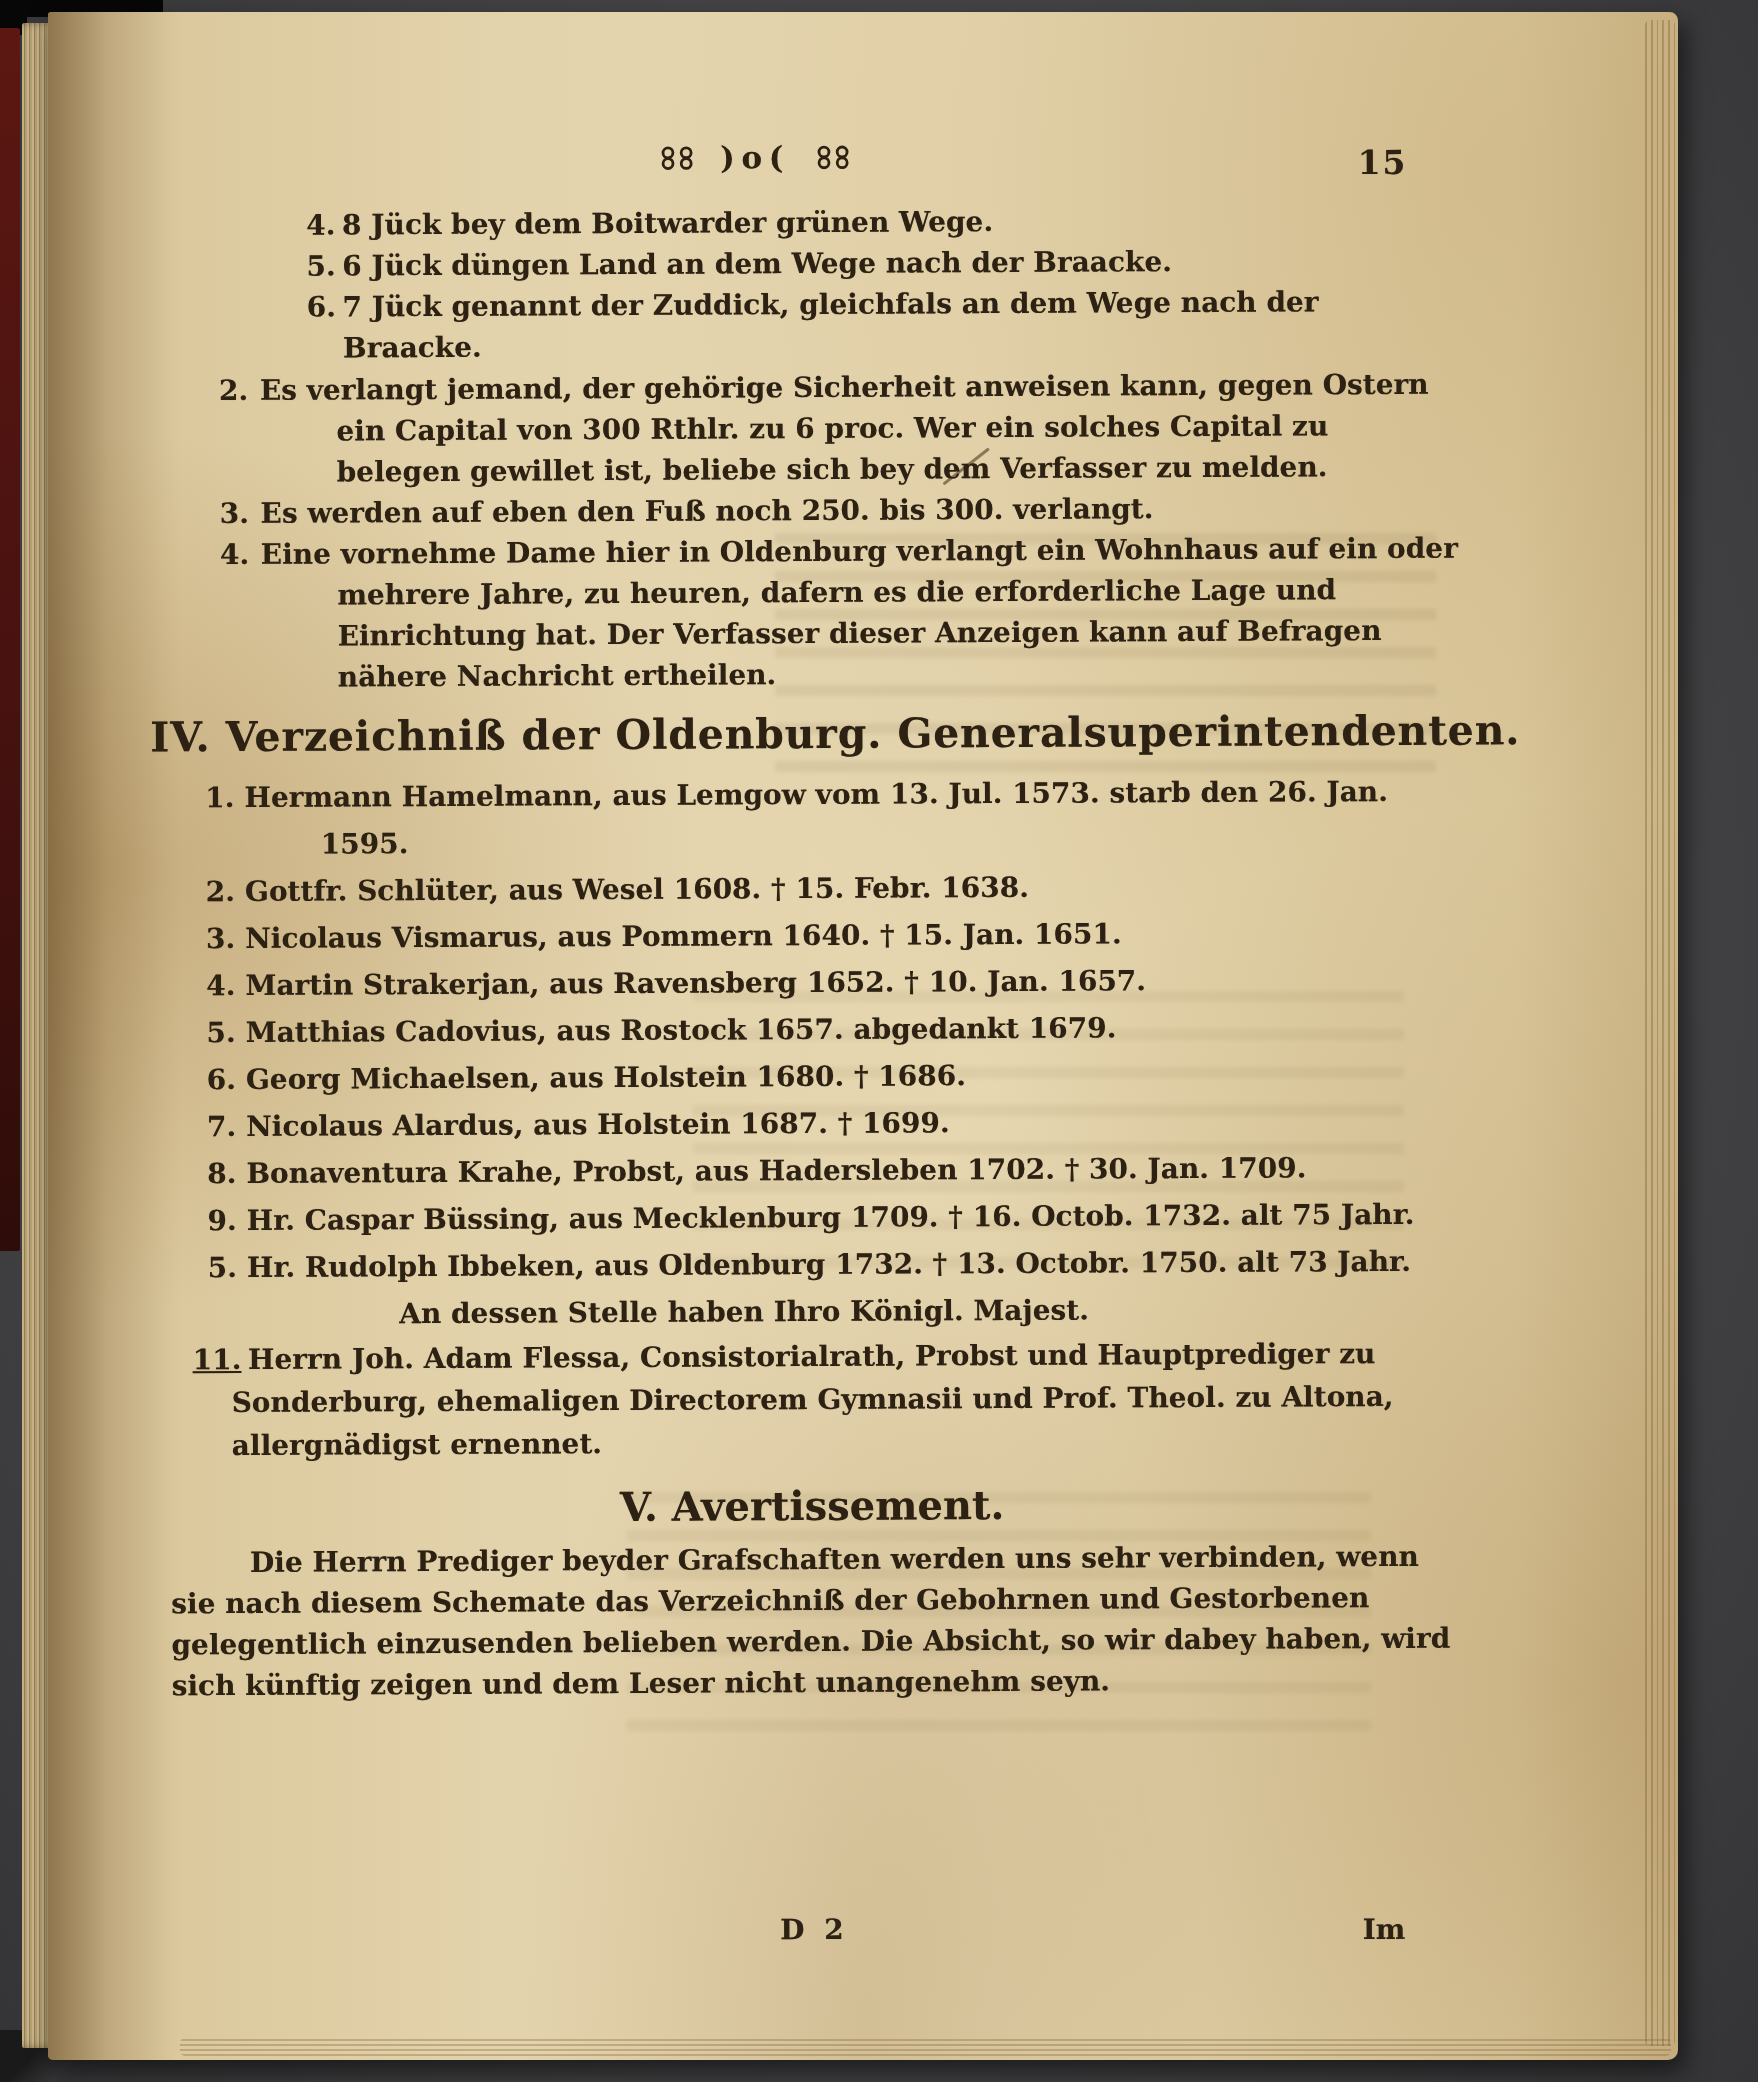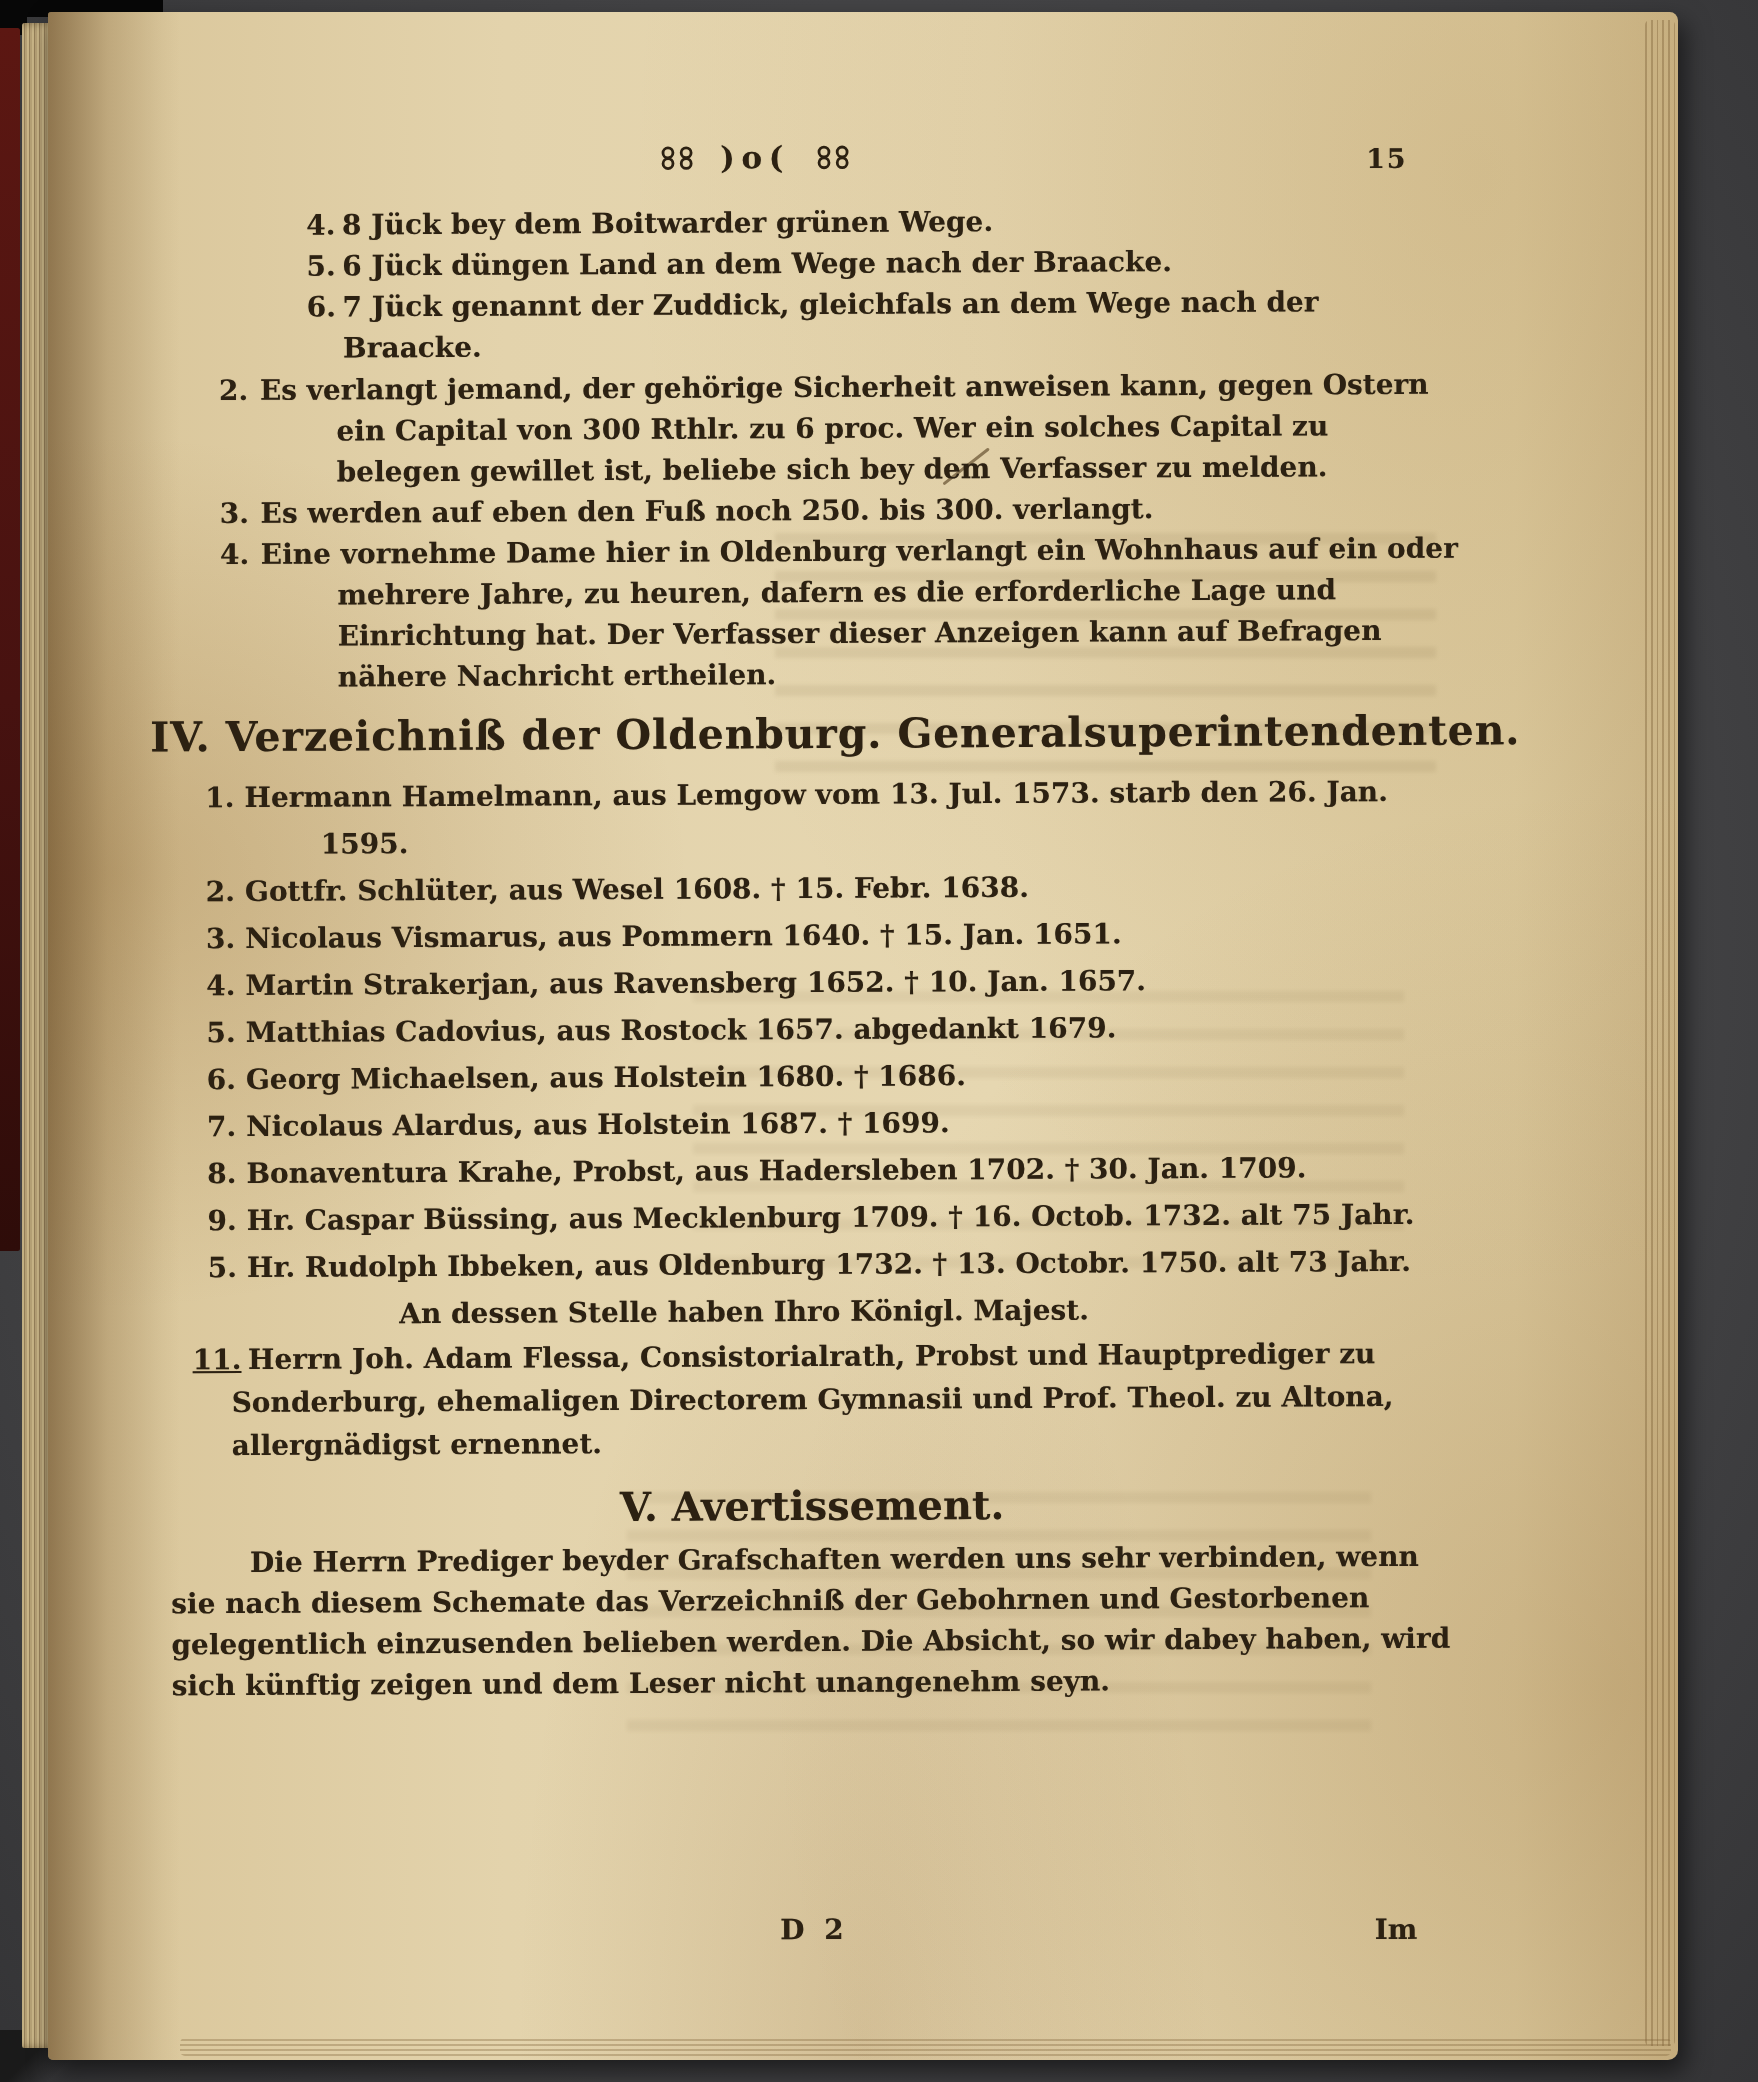--- a/index.html
+++ b/index.html
@@ -54,21 +54,21 @@
 
   
   .content { position:absolute; left:109px; top:122px; width:1306px; height:1926px;
              transform:rotate(-0.3deg); color:#2c2112; font-weight:700;
              text-shadow:0 0 0.8px rgba(44,33,18,.35); }
 
   .header-row { position:relative; height:61px; }
   .ornament-row { text-align:center; transform:translateX(-50px); padding-top:5px; }
   .ornament-row svg { vertical-align:middle; margin:0 8.3px; }
   .ornament-center { display:inline-block; font-size:31px; letter-spacing:6.6px; margin:0 11.6px; vertical-align:middle; }
-  .pageno { position:absolute; right:51px; top:11.6px; font-size:27px; letter-spacing:1.7px; }
+  .pageno { position:absolute; right:51px; top:11.6px; font-size:33px; letter-spacing:1.7px; }
 
   .item, .entry { font-size:28px; }
   .num { display:inline-block; text-align:right; }
 
   .toplist { margin-top:6.6px; }
   .toplist .item { padding-left:190px; text-indent:-43px; line-height:41px; }
   .toplist .num  { width:36px; margin-right:6.6px; }
 
   .notices { margin-top:1.7px; }
   .notices .item { padding-left:183px; text-indent:-116px; line-height:41px; }
@@ -83,21 +83,21 @@
 
   .entry-wide { font-size:28px; line-height:43px; padding-left:73px; text-indent:-30px; }
   .entry-wide .num { width:40px; margin-right:6.6px;text-decoration:underline; }
 
   .heading-v { text-align:center; font-size:40px; margin:18px 0 10px; }
 
   .avert { font-size:28px; line-height:41px; margin-left:11.6px; width:1294px; text-indent:79px; }
 
   .footer-row { position:absolute; left:0; top:1779px; width:100%; font-size:28px; }
   .signature { position:absolute; left:0; width:100%; text-align:center; letter-spacing:5px; }
-  .catchword { position:absolute; right:50px; top:3.3px; }
+  .catchword { position:absolute; right:62px; top:3.3px; }
 </style>
 </head>
 <body>
 
 <div class="scene">
 
   <div class="corner-mark-top"></div>
   <div class="corner-mark-corner"></div>
   <div class="corner-mark-bottom"></div>
   <div class="spine-strip"></div>

